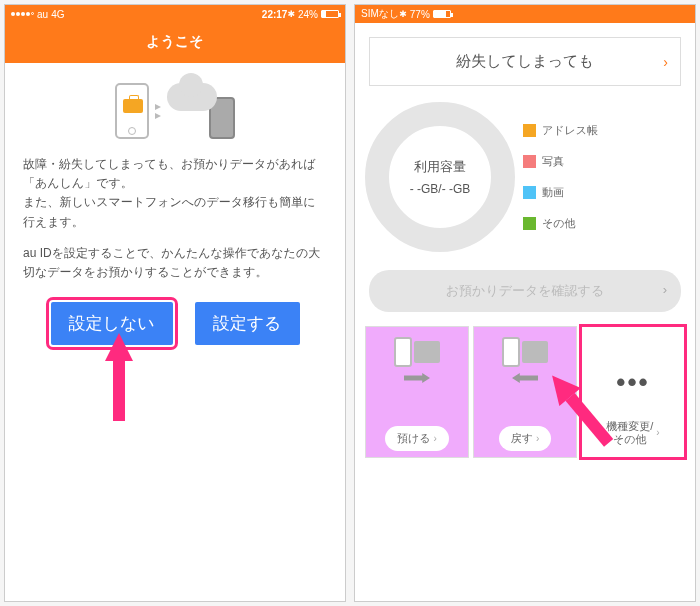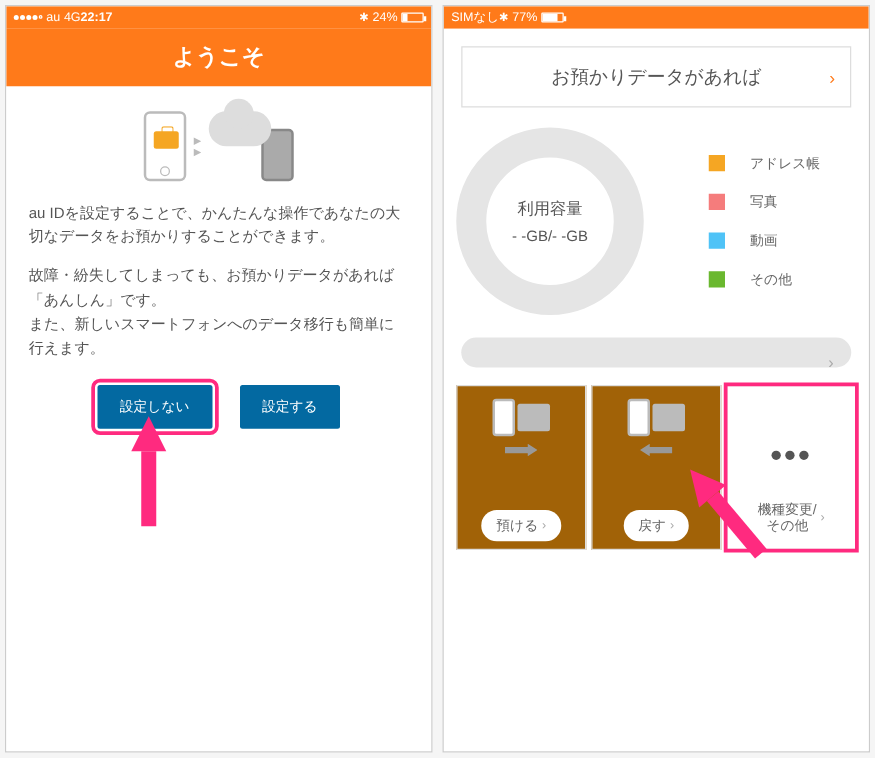--- a/index.html
+++ b/index.html
@@ -1,59 +1,59 @@
 <!DOCTYPE html>
 <html><head>
 <meta charset="utf-8">
 <style>
   * { margin: 0; padding: 0; box-sizing: border-box; }
   body { font-family: -apple-system, "Hiragino Sans", sans-serif; background: #f5f5f5; width: 700px; height: 606px; display: flex; gap: 8px; padding: 4px; }
   .phone { flex: 1; background: #fff; border: 1px solid #ccc; display: flex; flex-direction: column; overflow: hidden; position: relative; }
   .status-bar { height: 18px; background: #ff7a1a; color: #fff; font-size: 10px; display: flex; align-items: center; padding: 0 6px; }
   .status-left { display: flex; align-items: center; gap: 3px; }
-  .status-center { flex: 1; text-align: left; font-weight: 600; }
+  .status-center { flex: 1; text-align: right; font-weight: 600; }
   .status-right { display: flex; align-items: center; gap: 3px; }
   .dots { display: flex; gap: 1px; }
   .dot { width: 4px; height: 4px; border-radius: 50%; background: #fff; }
   .dot.empty { background: transparent; border: 1px solid #fff; width: 3px; height: 3px; }
-  .header { background: #ff7a1a; color: #fff; text-align: center; padding: 10px 0 12px; font-size: 18px; font-weight: 600; position: relative; }
+  .header { background: #ff7a1a; color: #fff; text-align: center; padding: 10px 0 12px; font-size: 14px; font-weight: 600; position: relative; }
   .refresh-icon { position: absolute; right: 12px; top: 50%; transform: translateY(-50%); }
   .content { flex: 1; background: #fff; padding: 12px; display: flex; flex-direction: column; }
   .illus { display: flex; justify-content: center; align-items: center; gap: 6px; margin: 8px 0 16px; }
   .device { width: 34px; height: 56px; border: 2px solid #bbb; border-radius: 5px; position: relative; background: #fff; }
   .device::after { content: ""; position: absolute; bottom: 2px; left: 50%; transform: translateX(-50%); width: 6px; height: 6px; border: 1px solid #bbb; border-radius: 50%; }
   .briefcase { position: absolute; top: 14px; left: 6px; width: 20px; height: 14px; background: #f5a623; border-radius: 2px; }
   .briefcase::before { content: ""; position: absolute; top: -4px; left: 6px; width: 8px; height: 4px; border: 1px solid #f5a623; border-bottom: none; border-radius: 2px 2px 0 0; }
   .arrows-small { display: flex; flex-direction: column; gap: 3px; }
   .arr-s { width: 0; height: 0; border-left: 6px solid #bbb; border-top: 3px solid transparent; border-bottom: 3px solid transparent; }
   .cloud { width: 50px; height: 28px; background: #ddd; border-radius: 16px; position: relative; }
   .cloud::before { content: ""; position: absolute; top: -10px; left: 12px; width: 24px; height: 24px; background: #ddd; border-radius: 50%; }
   .phone2-small { width: 26px; height: 42px; border: 2px solid #888; border-radius: 4px; background: #aaa; margin-top: 14px; margin-left: -8px; }
   .para { font-size: 12px; color: #555; line-height: 1.6; margin: 0 6px 12px; }
   .btn-row { display: flex; justify-content: center; gap: 22px; margin-top: 8px; }
-  .btn { background: #0369a1; color: #fff; border: none; padding: 10px 18px; font-size: 11px; border-radius: 2px; cursor: pointer; }
+  .btn { background: #3b82f6; color: #fff; border: none; padding: 10px 18px; font-size: 17px; border-radius: 2px; cursor: pointer; }
   .btn.highlighted { outline: 3px solid #ff2a7f; outline-offset: 2px; }
   .arrow-pointer { position: absolute; width: 28px; height: 90px; }
   .arrow-pointer.left-arr { left: 100px; top: 328px; }
   .arrow-shaft { width: 12px; height: 60px; background: #ff2a7f; margin: 0 auto; }
   .arrow-head { width: 0; height: 0; border-left: 14px solid transparent; border-right: 14px solid transparent; border-bottom: 28px solid #ff2a7f; margin: 0 auto; }
   
   .faq-btn { border: 1px solid #ddd; padding: 14px; margin: 4px 4px 16px; display: flex; align-items: center; justify-content: center; font-size: 15px; color: #555; cursor: pointer; position: relative; }
   .faq-btn .chev { position: absolute; right: 12px; color: #ff7a1a; font-size: 14px; }
   .usage-row { display: flex; align-items: center; gap: 8px; }
   .donut { width: 150px; height: 150px; border-radius: 50%; border: 24px solid #e5e5e5; display: flex; flex-direction: column; align-items: center; justify-content: center; font-size: 12px; color: #555; flex-shrink: 0; }
   .donut-label { font-size: 13px; margin-bottom: 6px; }
   .donut-val { font-size: 12px; }
   .legend { display: flex; flex-direction: column; gap: 16px; font-size: 11px; color: #666; }
-  .legend-item { display: flex; align-items: center; gap: 20px; margin-left: 44px; }
+  .legend-item { display: flex; align-items: center; gap: 6px; }
   .swatch { width: 13px; height: 13px; }
   .confirm-btn { margin: 18px 4px 10px; background: #e5e5e5; color: #bbb; padding: 12px; border-radius: 20px; text-align: center; font-size: 13px; position: relative; }
   .confirm-btn .chev { position: absolute; right: 14px; color: #aaa; }
   .bottom-grid { display: flex; gap: 4px; margin-top: 4px; }
-  .bottom-cell { flex: 1; background: #a16207; border: 1px solid #ddd; height: 132px; display: flex; flex-direction: column; align-items: center; justify-content: flex-end; padding: 6px; position: relative; }
+  .bottom-cell { flex: 1; background: #f0abfc; border: 1px solid #ddd; height: 132px; display: flex; flex-direction: column; align-items: center; justify-content: flex-end; padding: 6px; position: relative; }
   .bottom-cell.highlighted { outline: 3px solid #ff2a7f; outline-offset: -1px; background: #fff; }
   .cell-icon-group { position: absolute; top: 10px; display: flex; align-items: center; gap: 2px; }
   .mini-phone { width: 18px; height: 30px; border: 2px solid #bbb; border-radius: 3px; background: #fff; }
   .mini-box { width: 26px; height: 22px; background: #bbb; border-radius: 2px; position: relative; }
   .mini-arrow { width: 26px; height: 10px; background: #999; position: absolute; top: 46px; clip-path: polygon(0 25%, 70% 25%, 70% 0, 100% 50%, 70% 100%, 70% 75%, 0 75%); }
   .mini-arrow.rev { transform: scaleX(-1); }
   .cell-label { background: #fff; border-radius: 14px; padding: 5px 12px; font-size: 11px; color: #666; display: flex; align-items: center; gap: 3px; margin-top: auto; }
   .cell-label .chev { color: #aaa; font-size: 10px; }
   .dots-icon { position: absolute; top: 40px; font-size: 26px; color: #555; letter-spacing: 2px; font-weight: bold; }
   .arrow-pointer.right-arr { right: 100px; top: 360px; transform: rotate(-40deg); }
@@ -95,23 +95,23 @@
         </div>
       <div class="arrows-small">
           <div class="arr-s"></div>
           <div class="arr-s"></div>
         </div>
       <div style="display:flex;align-items:flex-start">
         <div class="cloud"></div>
         <div class="phone2-small"></div>
       </div>
     </div>
-    <p class="para">au IDを設定することで、かんたんな操作であなたの大切なデータをお預かりすることができます。</p>
     <p class="para" style="white-space:pre-line">故障・紛失してしまっても、お預かりデータがあれば「あんしん」です。
 また、新しいスマートフォンへのデータ移行も簡単に行えます。</p>
+    <p class="para">au IDを設定することで、かんたんな操作であなたの大切なデータをお預かりすることができます。</p>
     <div class="btn-row">
       <button class="btn highlighted">設定しない</button>
       <button class="btn">設定する</button>
     </div>
   </div>
   <div class="arrow-pointer left-arr">
     <div class="arrow-head"></div>
       <div class="arrow-shaft"></div>
   </div>
 </div>
@@ -124,21 +124,21 @@
     <div class="status-right">
       <span class="bt-icon">✱</span>
       <span>77%</span>
       <span class="batt">
           <span class="batt-fill" style="width:77%"></span>
         </span>
     </div>
   </div>
   <div class="content" style="padding:10px 10px 6px">
     <div class="faq-btn">
-      <span>お預かりデータがあれば</span>
+      <span>紛失してしまっても</span>
       <span class="chev">›</span>
     </div>
     <div class="usage-row">
       <div class="donut">
         <div class="donut-label">利用容量</div>
         <div class="donut-val">- -GB/- -GB</div>
       </div>
       <div class="legend">
         <div class="legend-item">
             <span class="swatch" style="background:#f5a623"></span>
@@ -152,20 +152,21 @@
             <span class="swatch" style="background:#4fc3f7"></span>
             <span>動画</span>
           </div>
         <div class="legend-item">
             <span class="swatch" style="background:#6ab82f"></span>
             <span>その他</span>
           </div>
       </div>
     </div>
     <div class="confirm-btn">
+      <span>お預かりデータを確認する</span>
       <span class="chev">›</span>
     </div>
     <div class="bottom-grid">
       <div class="bottom-cell">
         <div class="cell-icon-group">
           <div class="mini-phone"></div>
             <div class="mini-box"></div>
         </div>
         <div class="mini-arrow"></div>
         <div class="cell-label">

